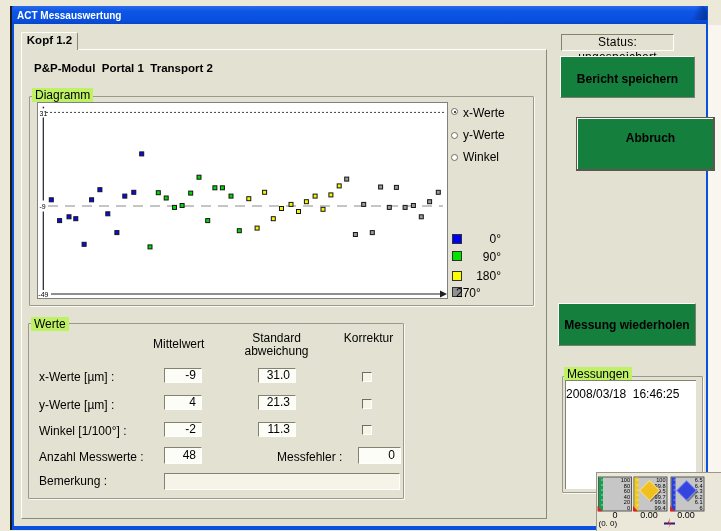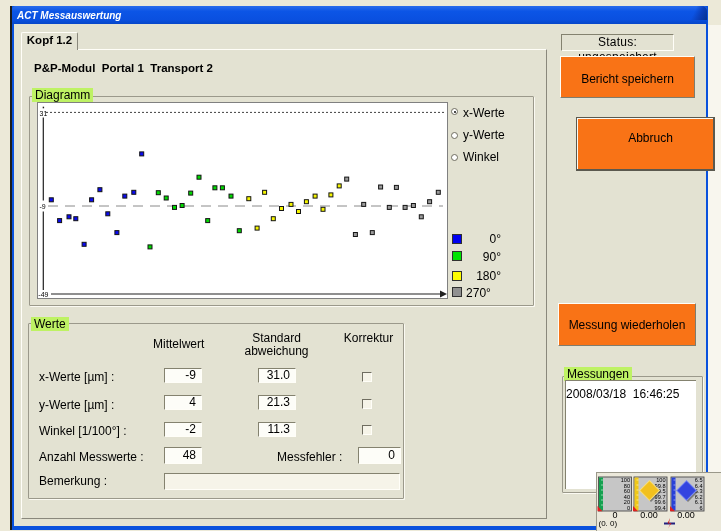--- a/index.html
+++ b/index.html
@@ -5,43 +5,43 @@
   * { margin:0; padding:0; box-sizing:border-box; }
   html,body { width:721px; height:531px; overflow:hidden; }
   body { background:#ece9d8; font-family:"Liberation Sans", sans-serif; font-size:12px; color:#000; position:relative; }
   .abs { position:absolute; }
   .b { font-weight:bold; font-size:11.5px; }
   .win-bg { left:10px; top:6px; width:698px; height:524px; background:#0951dd; }
   .win-bg-black { left:10px; top:6px; width:1.5px; height:524px; background:#1a1a1a; }
   .rightstrip { left:708px; top:25px; width:13px; height:506px; background:#f8f6ee; }
   .titlebar { left:12px; top:6px; width:695px; height:18px;
     background:linear-gradient(#2a6ceb 0%, #0c55e6 30%, #0a50e0 75%, #0646c8 100%);
-    border-radius:4px 4px 0 0; color:#fff; font-weight:bold; font-size:10px; line-height:20px; padding-left:5px;font-style:italic; }
+    border-radius:4px 4px 0 0; color:#fff; font-weight:bold; font-size:10px; line-height:20px; padding-left:5px; }
   .win-face { left:14px; top:24px; width:692px; height:502px; background:#e3e2d2; }
   .tabpage { left:21px; top:49px; width:526px; height:470px; background:#e3e2d2;
     border-top:1px solid #fffef8; border-left:1px solid #fffef8;
     border-right:1px solid #8a887c; border-bottom:1px solid #8a887c; }
   .tab { left:21px; top:32px; width:57px; height:18px; background:#e3e2d2;
     border-top:1px solid #fffef8; border-left:1px solid #fffef8; border-right:1px solid #8a887c;
     border-radius:2px 2px 0 0; text-align:center; line-height:15px; }
   .group { border:1px solid #9b998b; border-radius:1px; box-shadow:1px 1px 0 #fbfaf2; }
   .grouplabel { background:#bef264; padding:0 3px; }
   .plot { left:37px; top:102px; width:411px; height:197px; background:#fff; border:1px solid #808080; }
   .radio { width:7px; height:7px; border-radius:50%; background:#fff;
     border:1px solid #6f6d60; }
   .radio .dot { position:absolute; left:1.5px; top:1.5px; width:2.5px; height:2.5px; border-radius:50%; background:#111; }
   .legsq { width:10px; height:10px; border:1px solid #303030; }
   .field { background:#fdfdf8; border-top:1px solid #84826f; border-left:1px solid #84826f;
     border-bottom:1px solid #fffef8; border-right:1px solid #fffef8;
     text-align:right; padding-right:5px; font-size:12px; }
   .checkbox { width:10px; height:10px; background:#f6f4e8; border-top:1px solid #6f6d60; border-left:1px solid #6f6d60;
     border-bottom:1px solid #fffef8; border-right:1px solid #fffef8; }
-  .btn { background:#f97316; border-top:1px solid #fffef8; border-left:1px solid #fffef8;
+  .btn { background:#15803d; border-top:1px solid #fffef8; border-left:1px solid #fffef8;
     border-right:1px solid #7f7d6e; border-bottom:1px solid #7f7d6e;
-    text-align:center; font-size:12px; }
+    text-align:center; font-size:12px;font-weight:bold; }
   .sunkenlabel { background:#e3e2d2; border-top:1px solid #84826f; border-left:1px solid #84826f;
     border-bottom:1px solid #fffef8; border-right:1px solid #fffef8; text-align:center; }
 </style>
 </head>
 <body>
 <div class="abs win-bg"></div>
 <div class="abs win-bg-black"></div>
 <div class="abs rightstrip"></div>
 <div class="abs titlebar">ACT Messauswertung</div>
 <div class="abs" style="left:688px; top:6px; width:19px; height:14px; border-radius:0 5px 0 0; background:linear-gradient(115deg, rgba(3,53,168,0) 35%, #0a3fba 65%, #06328f 100%);"></div>
@@ -135,21 +135,21 @@
 <div class="abs radio" style="left:451px; top:154px;"></div>
 <div class="abs" style="left:463px; top:150px;">Winkel</div>
 
 <div class="abs legsq" style="left:452px; top:234px; background:#0000f0;"></div>
 <div class="abs" style="left:456px; top:232px; width:45px; text-align:right;">0°</div>
 <div class="abs legsq" style="left:452px; top:251px; background:#00e400;"></div>
 <div class="abs" style="left:456px; top:250px; width:45px; text-align:right;">90°</div>
 <div class="abs legsq" style="left:452px; top:271px; background:#fcfc00;"></div>
 <div class="abs" style="left:456px; top:269px; width:45px; text-align:right;">180°</div>
 <div class="abs legsq" style="left:452px; top:287px; background:#909090;"></div>
-<div class="abs" style="left:456px; top:286px; width:45px; text-align:center;">270°</div>
+<div class="abs" style="left:456px; top:286px; width:45px; text-align:left;">270°</div>
 
 <div class="abs group" style="left:28px; top:323px; width:376px; height:176px;"></div>
 <div class="abs grouplabel" style="left:31px; top:317px;">Werte</div>
 <div class="abs" style="left:153px; top:332px; width:53px; line-height:13px;margin-top:6px;">Mittelwert</div>
 <div class="abs" style="left:244px; top:332px; width:65px; text-align:center; line-height:13px;">Standard<br>abweichung</div>
 <div class="abs" style="left:343px; top:332px; width:51px; text-align:center; line-height:13px;">Korrektur</div>
 
 <div class="abs" style="left:39px; top:370px;">x-Werte [µm] :</div>
 <div class="abs field" style="left:164px; top:368px; width:38px; height:15px; line-height:13px;">-9</div>
 <div class="abs field" style="left:258px; top:368px; width:38px; height:15px; line-height:13px;">31.0</div>

